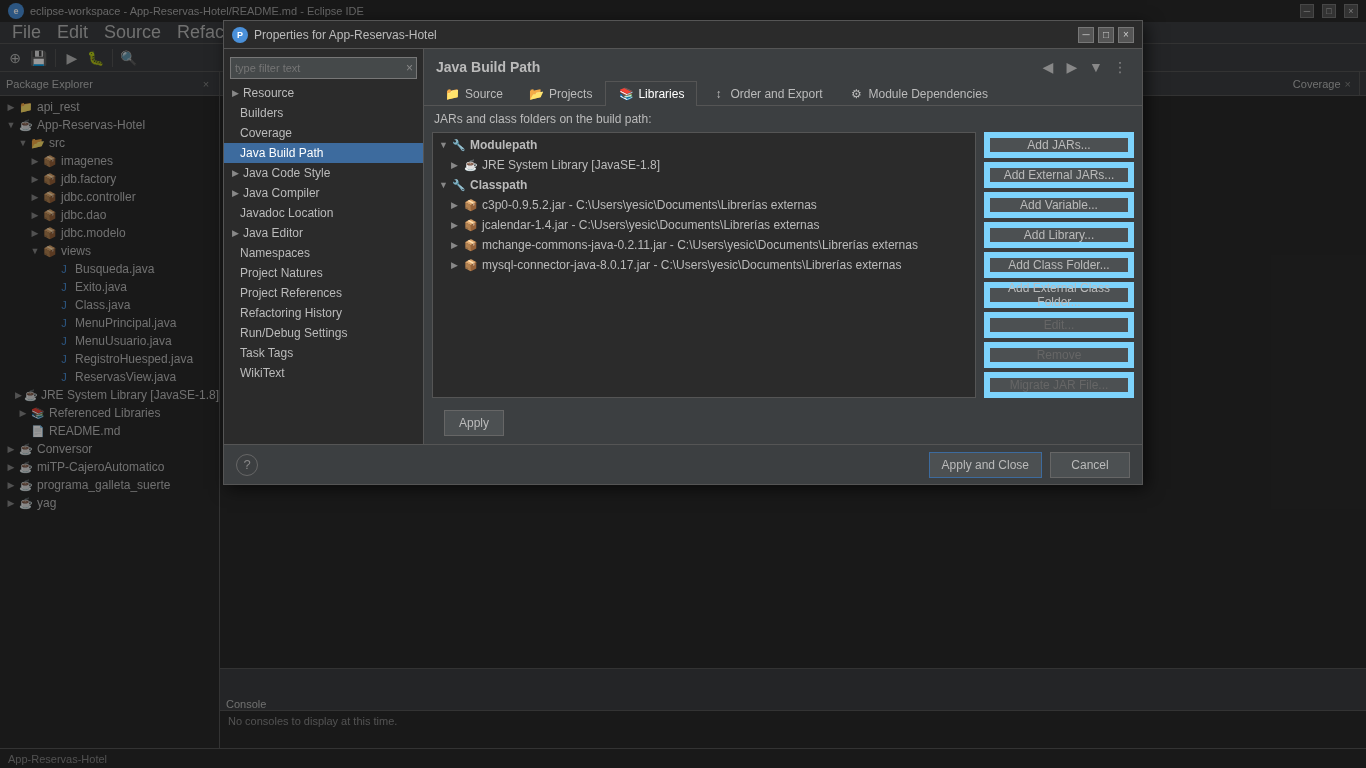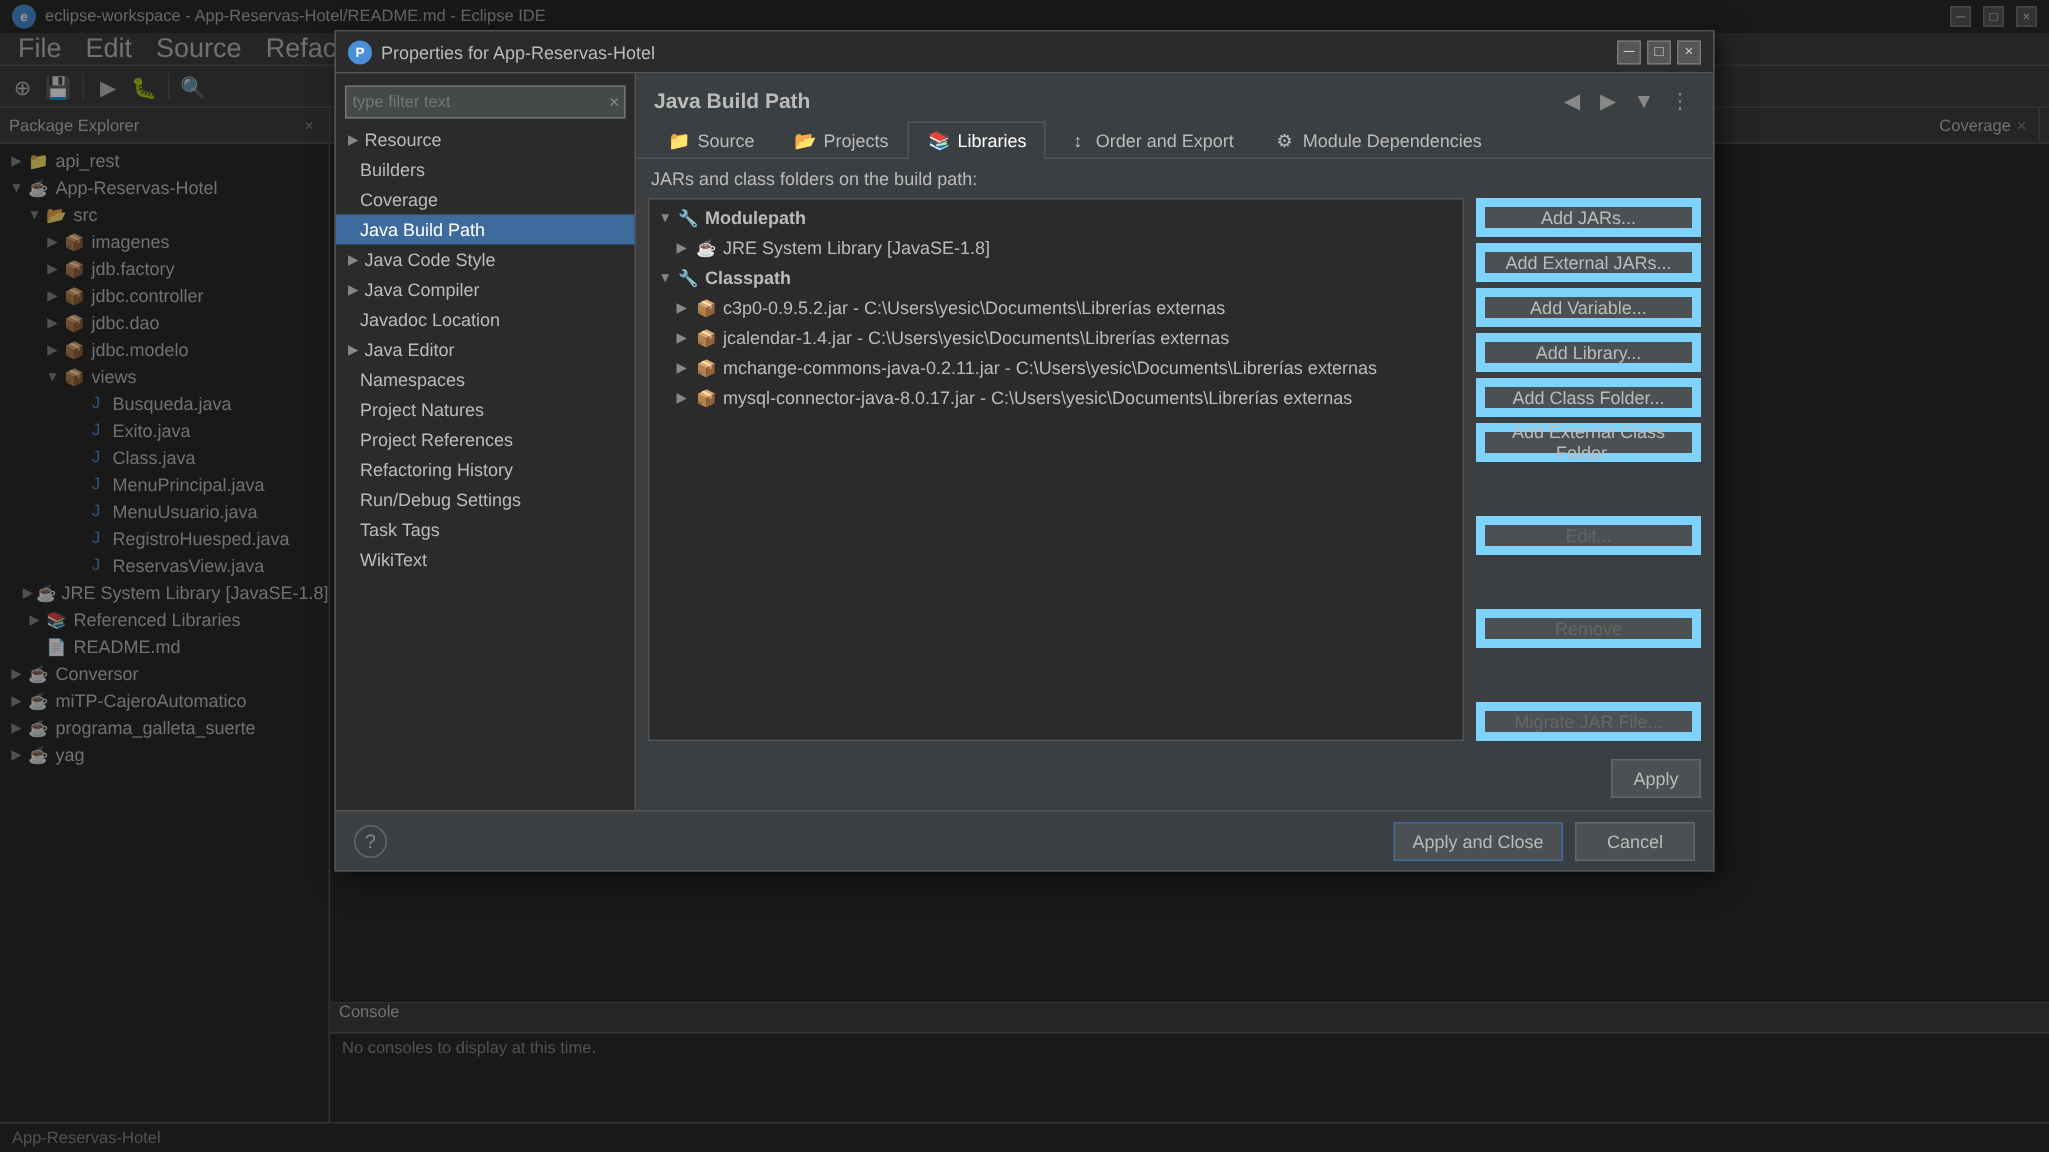--- a/index.html
+++ b/index.html
@@ -200,24 +200,24 @@
 
     
     .bottom-console {
       height: 100px;
       background: #2b2b2b;
       border-top: 1px solid #555;
       display: flex;
       flex-direction: column;
     }
     .console-header {
-      height: 20px;
-      background: #3c3f41;
-      display: flex;
-      align-items: flex-start;
+      height: 42px;
+      background: #3c3f41;
+      display: flex;
+      align-items: flex-end;
       padding: 0 6px;
       border-bottom: 1px solid #555;
     }
     .console-content {
       flex: 1;
       padding: 4px 8px;
       font-size: 11px;
       color: #888;
     }
 
@@ -460,28 +460,27 @@
       cursor: pointer;
       text-align: center;
       display: flex;
       align-items: center;
       justify-content: center;
       padding: 0 8px;
     }
     .build-btn:disabled, .build-btn.disabled {
       color: #666;
       cursor: default;
-      margin-top: 32px;
     }
 
     
     .apply-row {
       display: flex;
-      justify-content: flex-end;
       padding: 4px 8px 8px;
+      margin-left: 12px;
     }
     .apply-btn {
       height: 26px;
       min-width: 60px;
       background: #4c5052;
       border: 1px solid #666;
       color: #bbbbbb;
       font-size: 12px;
       cursor: pointer;
       padding: 0 12px;

